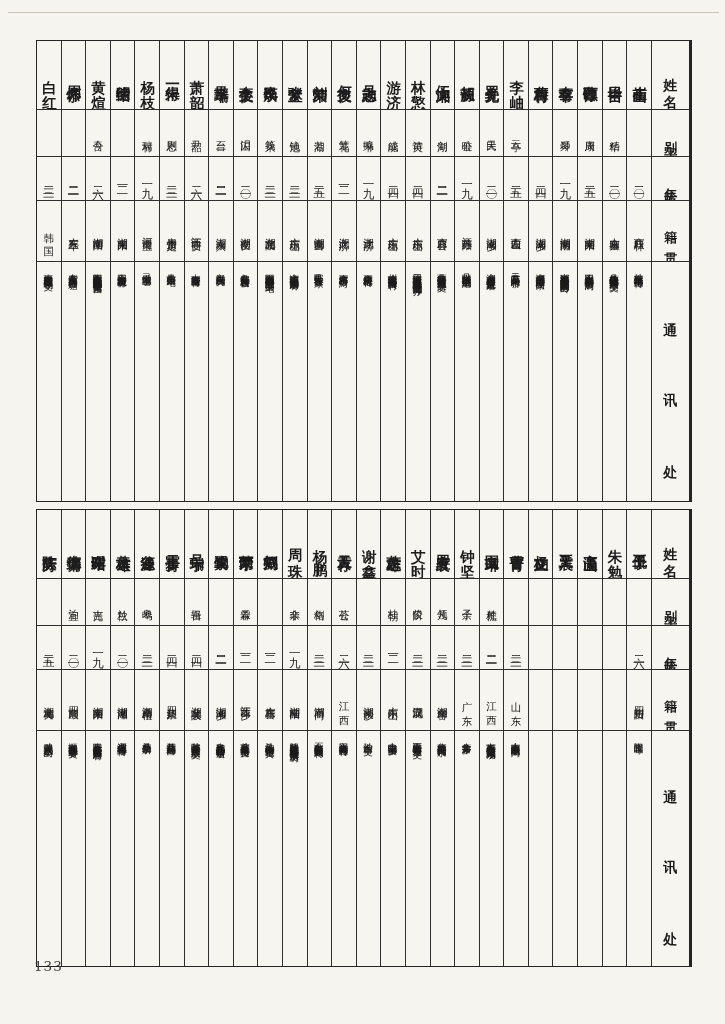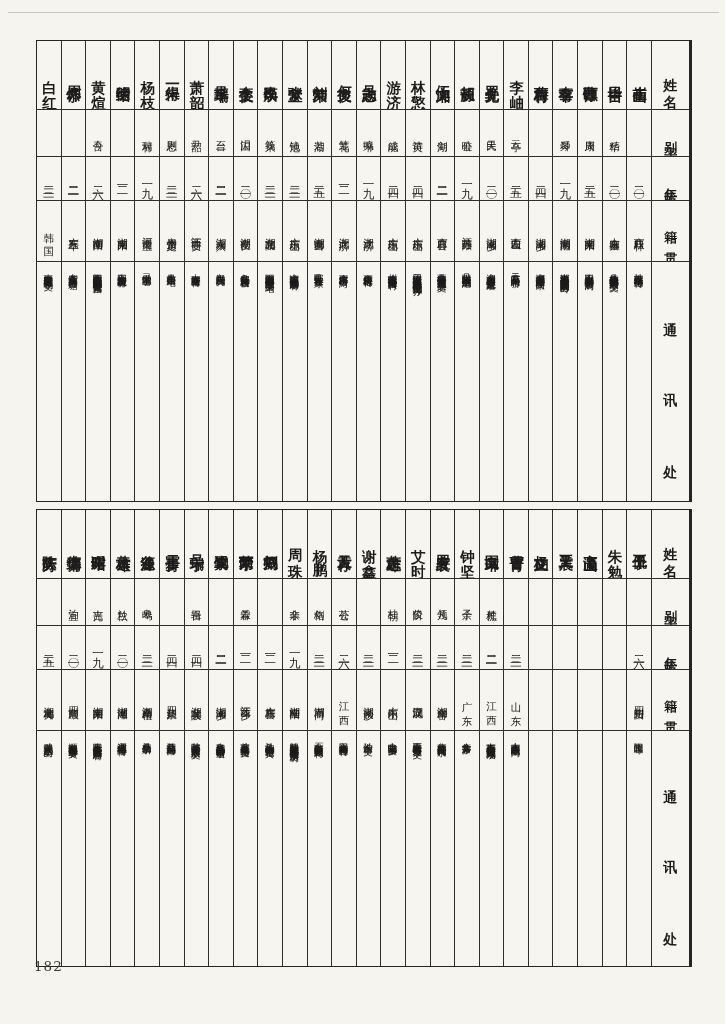--- a/index.html
+++ b/index.html
@@ -906,14 +906,14 @@
           </div>
           <div class="cell c-native">
             <span class="vtext p-native">湖北黄梅</span>
           </div>
           <div class="cell c-addr">
             <div class="p-addr">武穴黄泥塘广成染坊</div>
           </div>
         </div>
       </div>
     </section>
-  <div class="pagenum">182</div>
+  <div class="pagenum">133</div>
 </div>
 
 </body></html>

